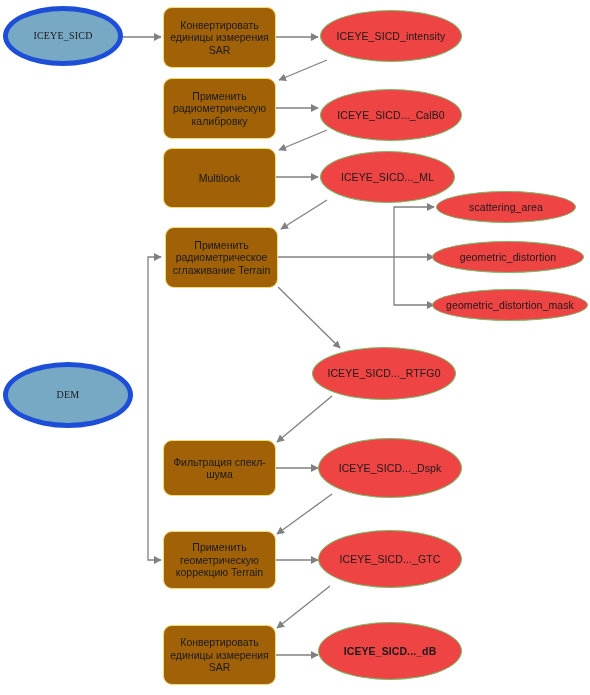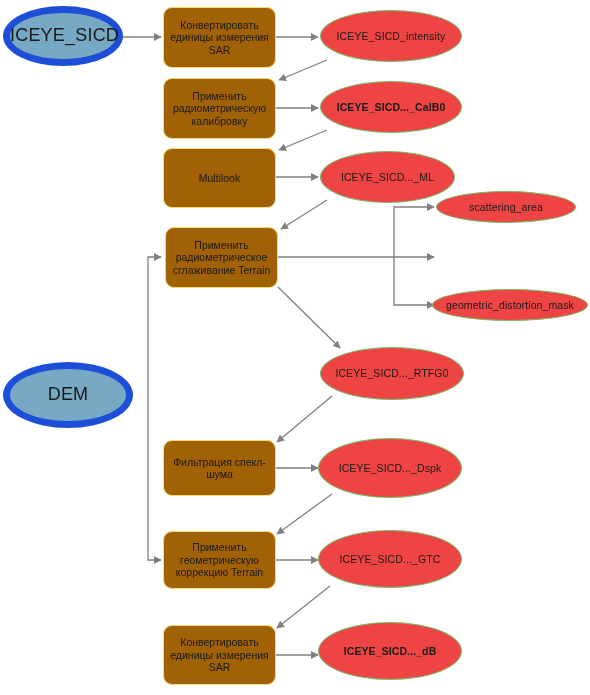--- a/index.html
+++ b/index.html
@@ -42,24 +42,25 @@
     white-space: pre-line;
   }
   .node-process {
     background: #a16207;
     border: 1px solid #f0dd72;
     border-radius: 9px;
     font-size: 10.5px;
   }
   .node-data-in {
     background: #78a9c4;
-    border: 7px solid #1d4ed8;
+    border: 5px solid #1d4ed8;
     border-radius: 50%;
-    font-size: 18px;
+    font-size: 10px;
     letter-spacing: .2px;
+    font-family: Liberation Serif, serif;
   }
   .node-data-out {
     background: #ef4444;
     border: 1px solid #76bd69;
     border-radius: 50%;
     font-size: 10.5px;
     letter-spacing: .1px;
   }
 </style>
 </head>
@@ -159,38 +160,41 @@
   <div class="node node-process" style="left:163px; top:625px; width:113px; height:60px;">
     <span class="node-label">Конвертировать
 единицы измерения
 SAR</span>
   </div>
 
   <div class="node node-data-out" style="left:320px; top:10px; width:142px; height:52px;">
     <span class="node-label">ICEYE_SICD_intensity</span>
   </div>
 
-  <div class="node node-data-out" style="left:320px; top:81px; width:142px; height:52px;font-weight:bold;">
+  <div class="node node-data-out" style="left:320px; top:89px; width:142px; height:52px;">
     <span class="node-label">ICEYE_SICD..._CalB0</span>
   </div>
 
   <div class="node node-data-out" style="left:436px; top:191px; width:140px; height:32px;">
     <span class="node-label">scattering_area</span>
   </div>
 
   <div class="node node-data-out" style="left:320px; top:151px; width:135px; height:52px;">
     <span class="node-label">ICEYE_SICD..._ML</span>
   </div>
 
+  <div class="node node-data-out" style="left:432px; top:241px; width:152px; height:32px;">
+    <span class="node-label">geometric_distortion</span>
+  </div>
 
   <div class="node node-data-out" style="left:432px; top:289px; width:156px; height:32px;justify-content:flex-end;">
     <span class="node-label">geometric_distortion_mask</span>
   </div>
 
-  <div class="node node-data-out" style="left:320px; top:347px; width:144px; height:53px;justify-content:center;">
+  <div class="node node-data-out" style="left:312px; top:347px; width:144px; height:53px;justify-content:center;">
     <span class="node-label">ICEYE_SICD..._RTFG0</span>
   </div>
 
   <div class="node node-data-out" style="left:318px; top:438px; width:144px; height:60px;">
     <span class="node-label">ICEYE_SICD..._Dspk</span>
   </div>
 
   <div class="node node-data-out" style="left:318px; top:530px; width:144px; height:58px;">
     <span class="node-label">ICEYE_SICD..._GTC</span>
   </div>

